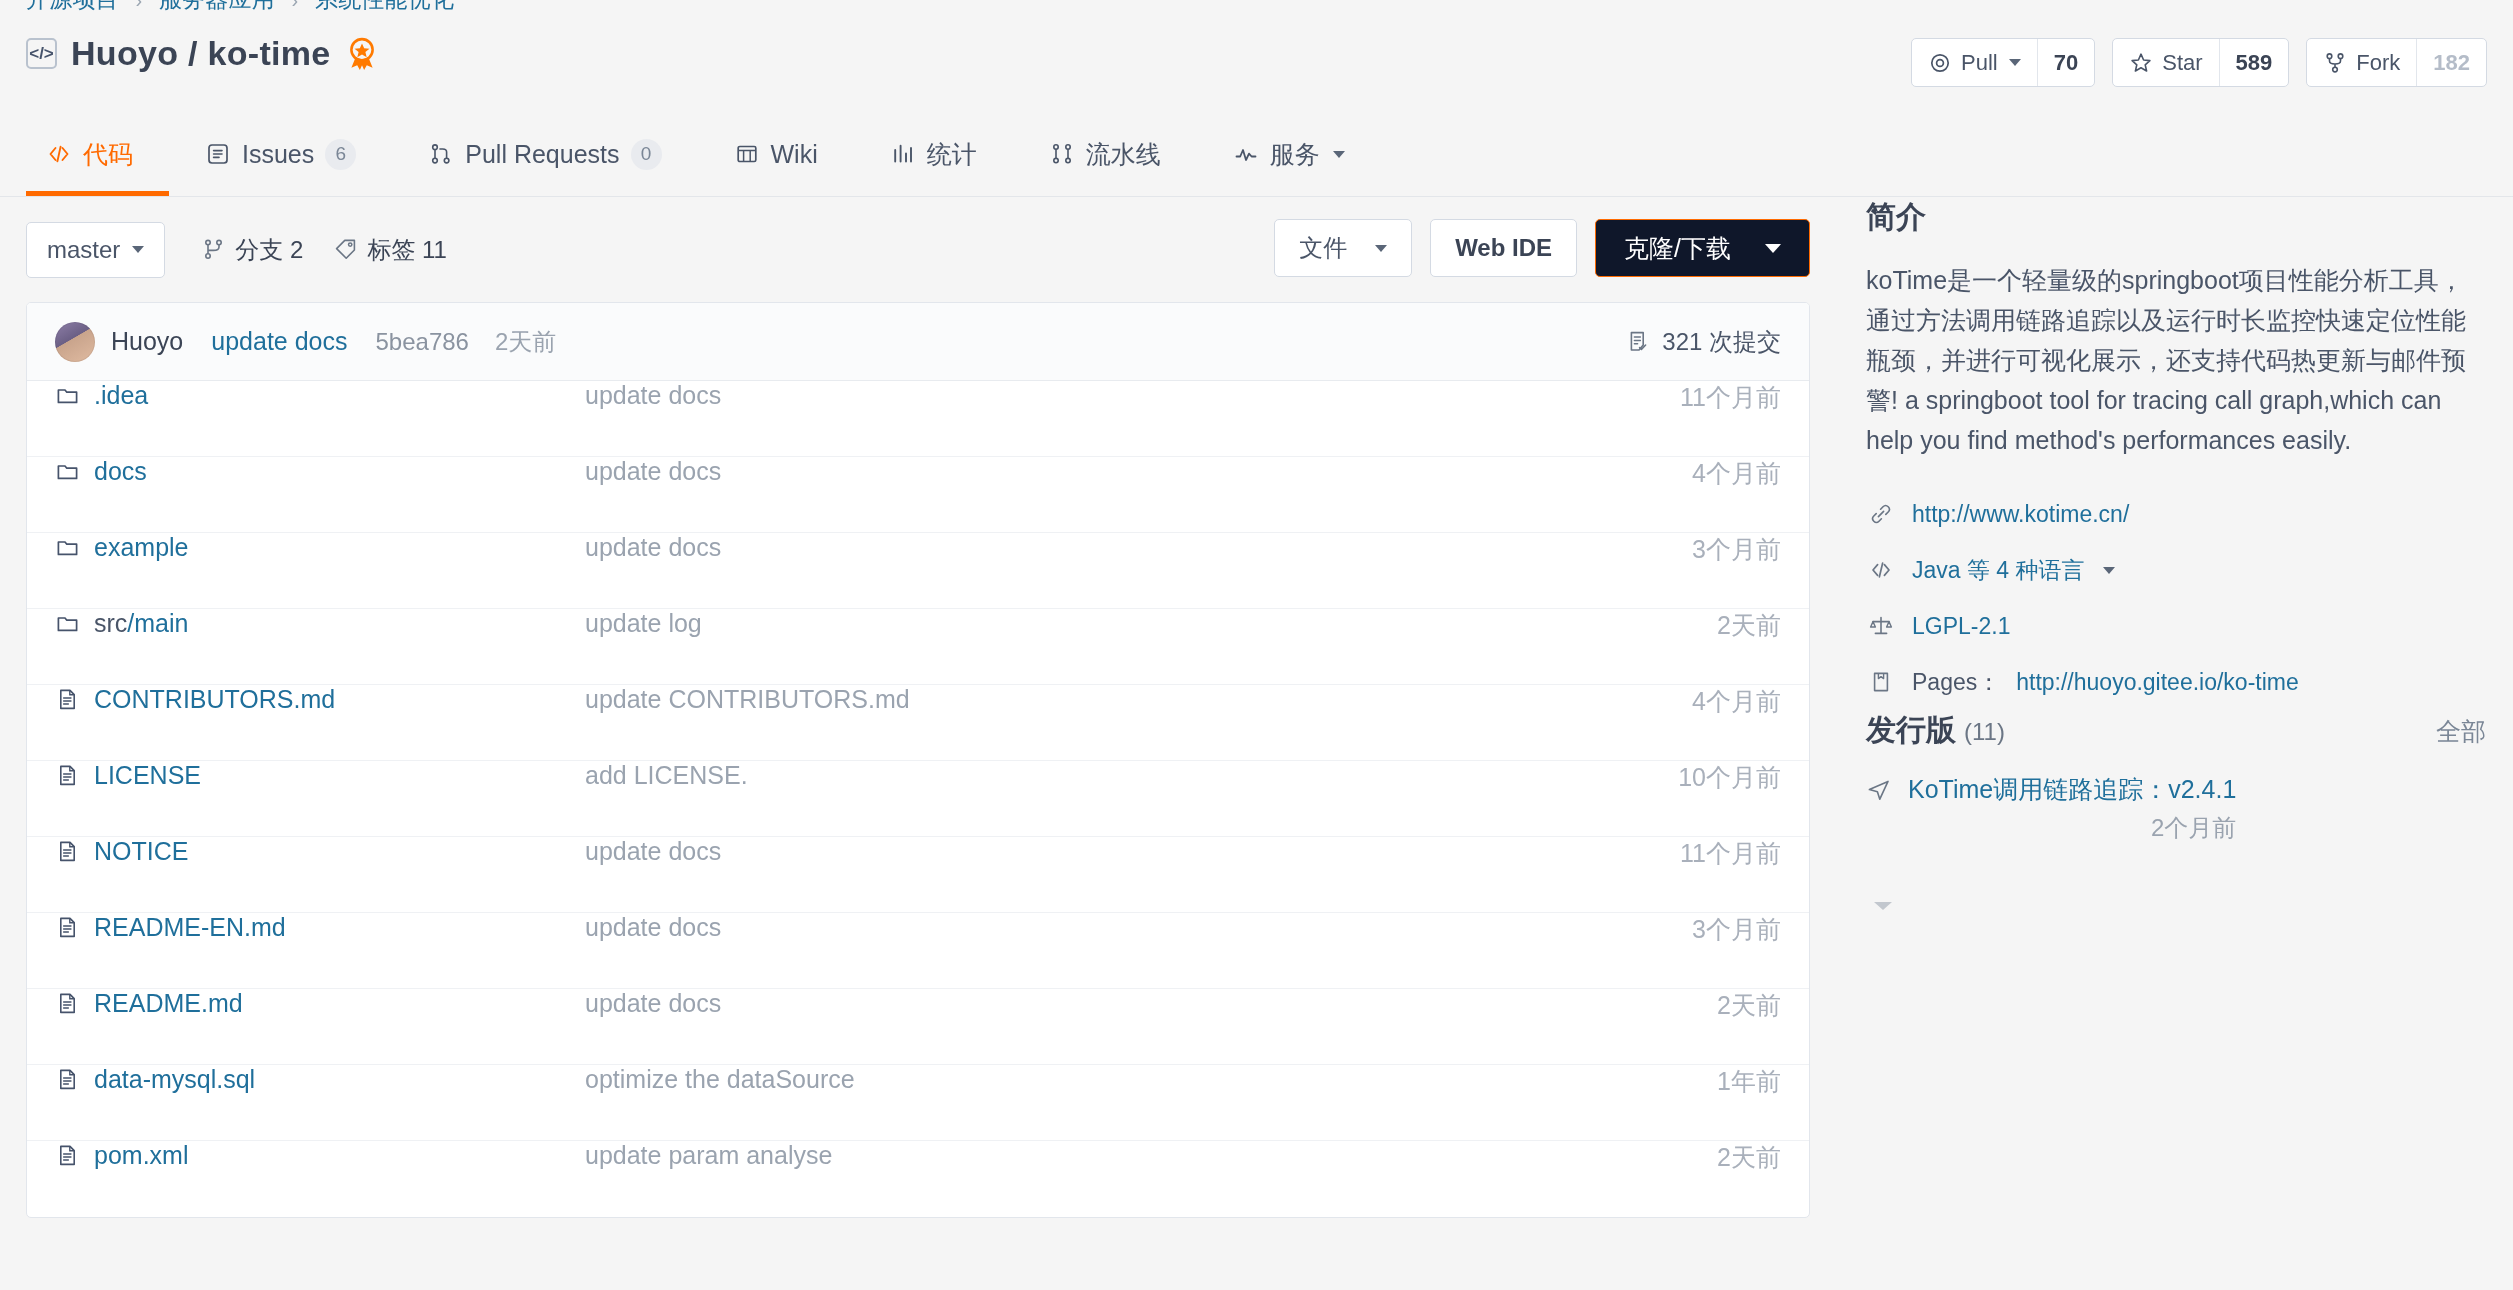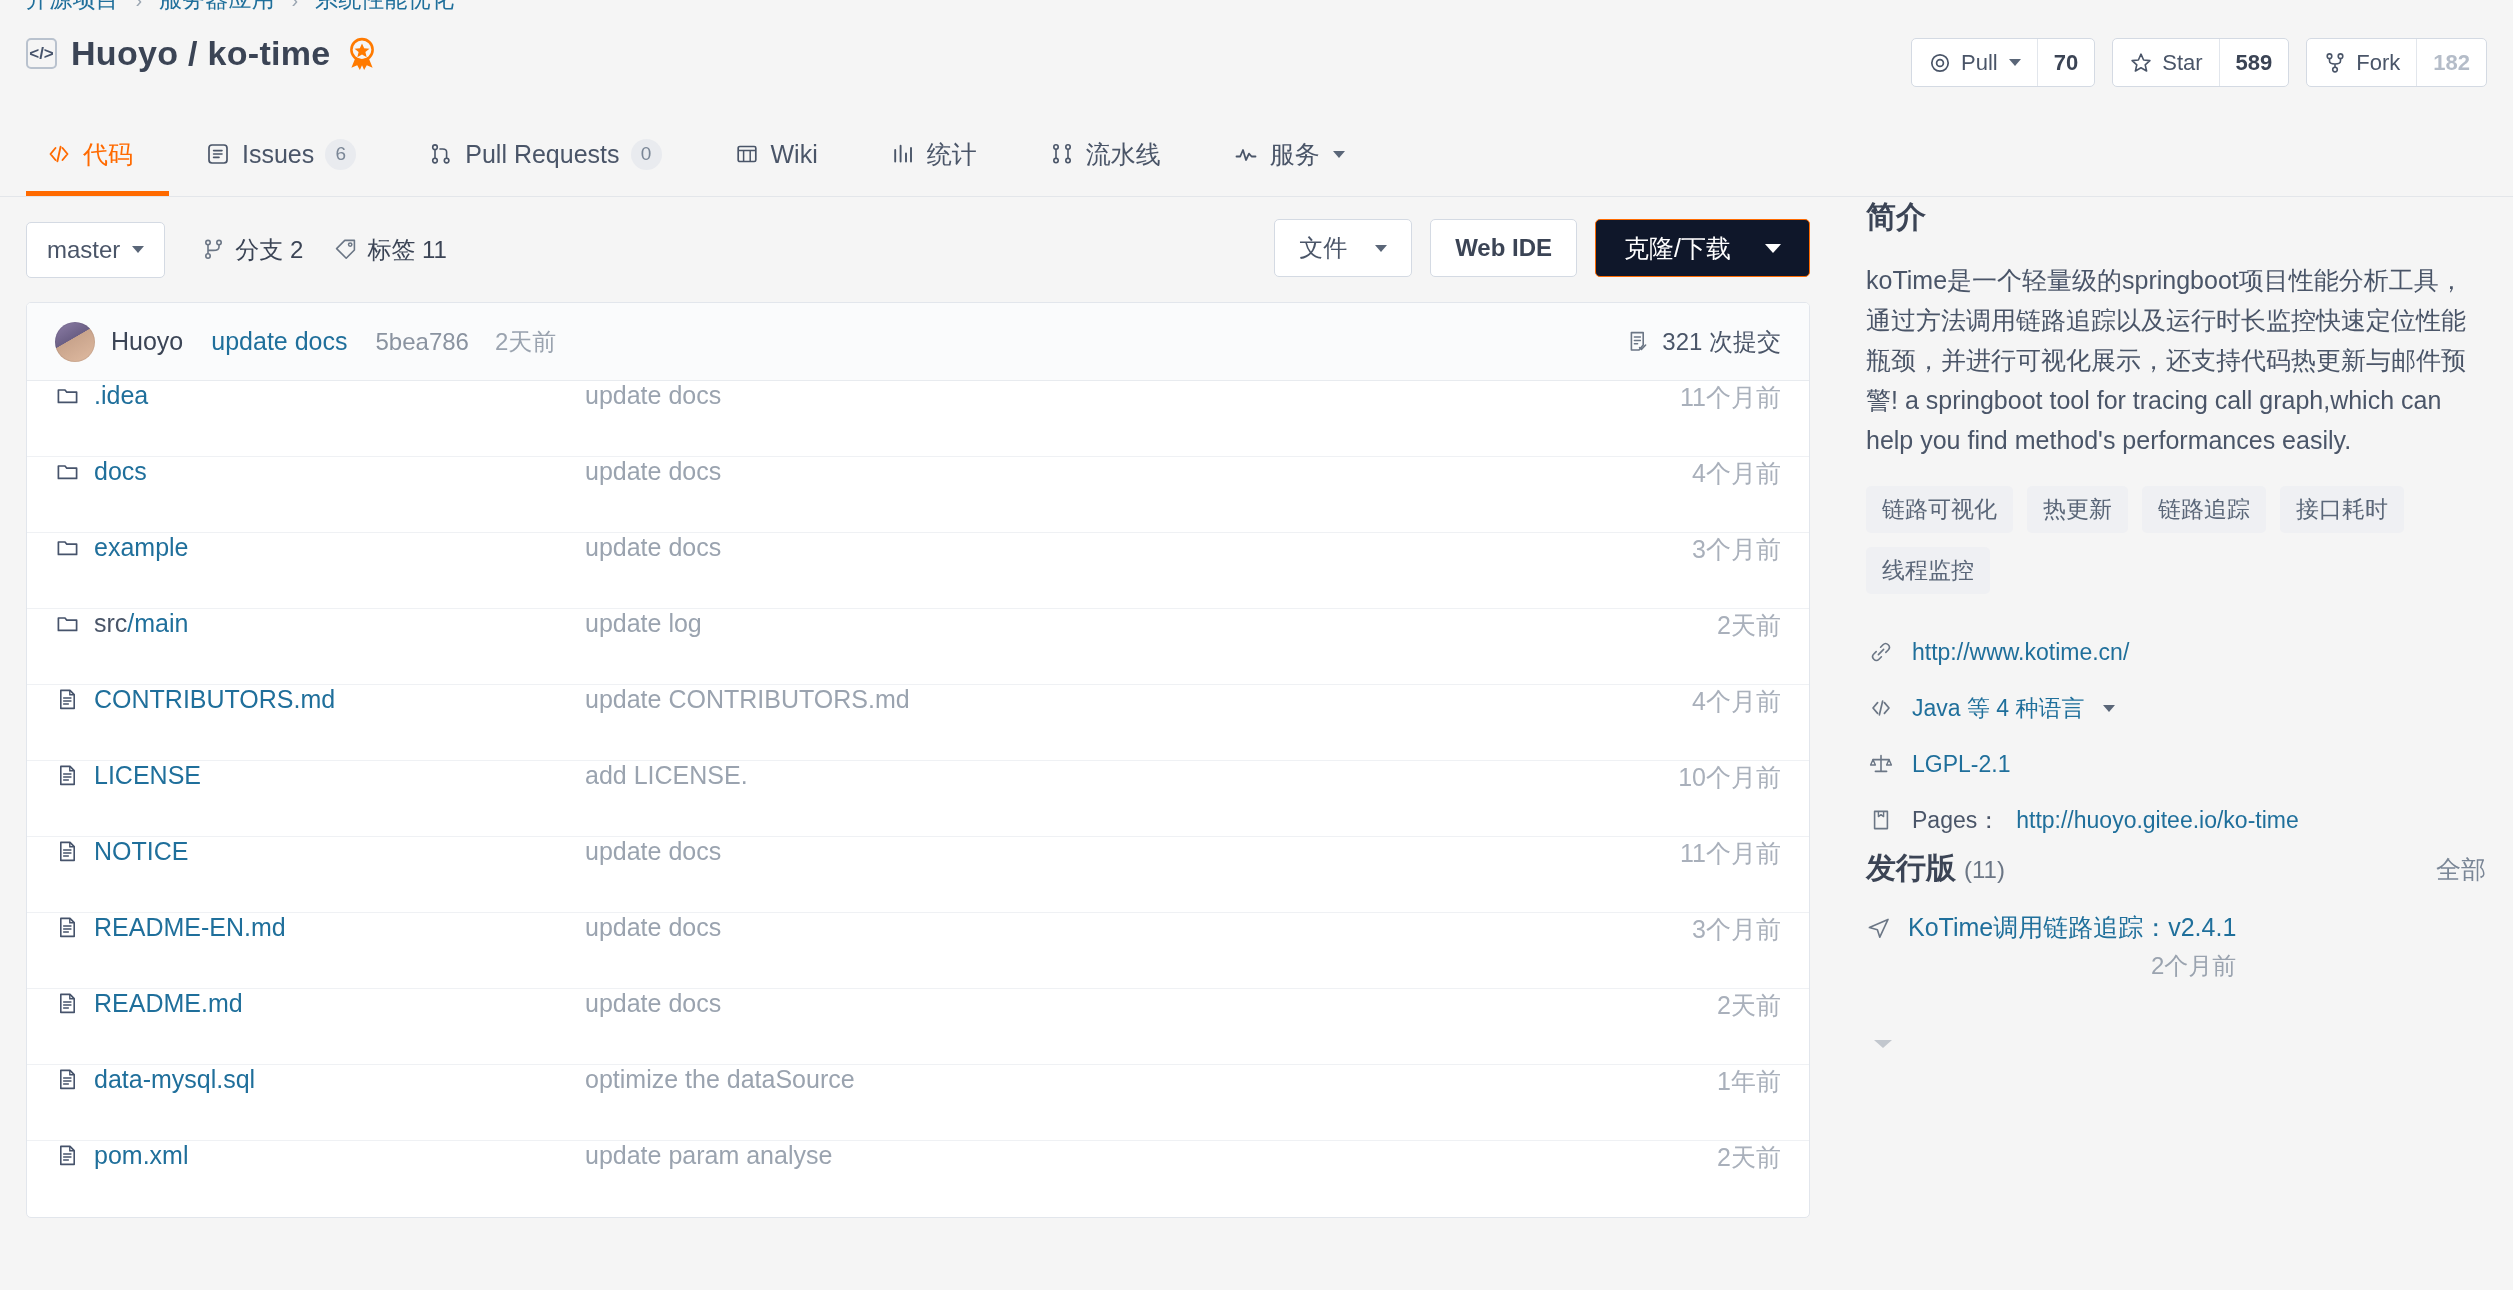--- a/index.html
+++ b/index.html
@@ -741,27 +741,20 @@
     </div>
 
     <aside class="col-side">
 
       <div class="side-h">
         <span>简介</span>
       </div>
 
       <p class="desc">koTime是一个轻量级的springboot项目性能分析工具，通过方法调用链路追踪以及运行时长监控快速定位性能瓶颈，并进行可视化展示，还支持代码热更新与邮件预警! a springboot tool for tracing call graph,which can help you find method's performances easily.</p>
 
-      <div class="tags">
-        <span class="tag">链路可视化</span>
-        <span class="tag">热更新</span>
-        <span class="tag">链路追踪</span>
-        <span class="tag">接口耗时</span>
-        <span class="tag">线程监控</span>
-      </div>
 
       <div class="meta-row">
         <span class="mico">
           <svg width="26" height="26" viewBox="0 0 26 26">
             <path d="M10.4 15.6 L15.6 10.4" stroke="#6B7685" stroke-width="1.6" stroke-linecap="round"></path>
             <path d="M12.6 8.2 L15 5.8 Q17.6 3.2 20.2 5.8 Q22.8 8.4 20.2 11 L17.8 13.4" fill="none" stroke="#6B7685" stroke-width="1.6" stroke-linecap="round"></path>
             <path d="M13.4 17.8 L11 20.2 Q8.4 22.8 5.8 20.2 Q3.2 17.6 5.8 15 L8.2 12.6" fill="none" stroke="#6B7685" stroke-width="1.6" stroke-linecap="round"></path>
           </svg>
         </span>
         <span class="lk">http://www.kotime.cn/</span>

